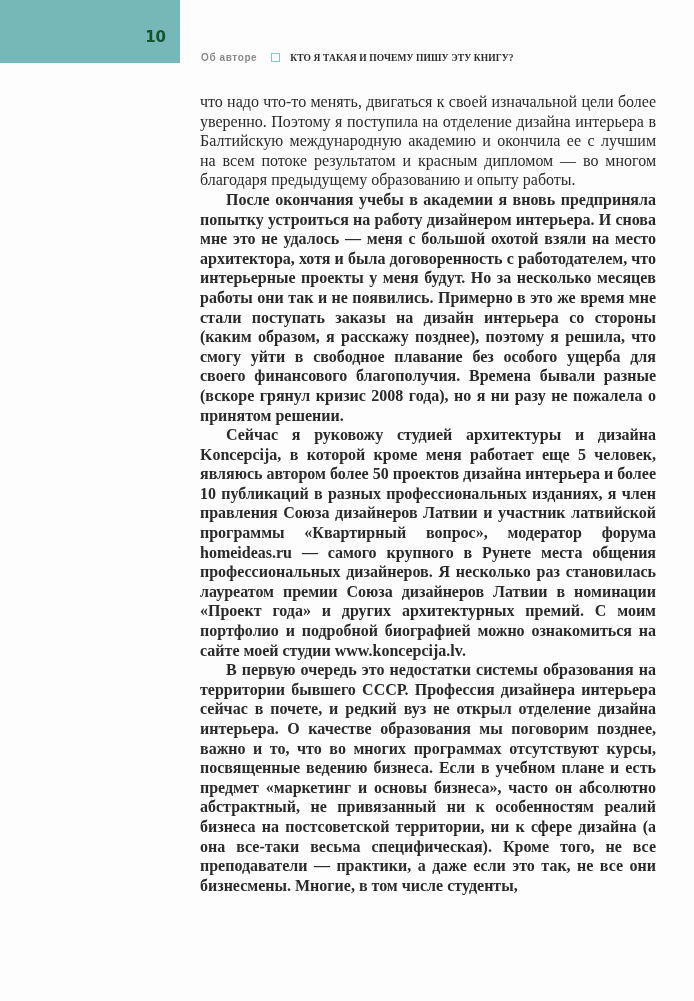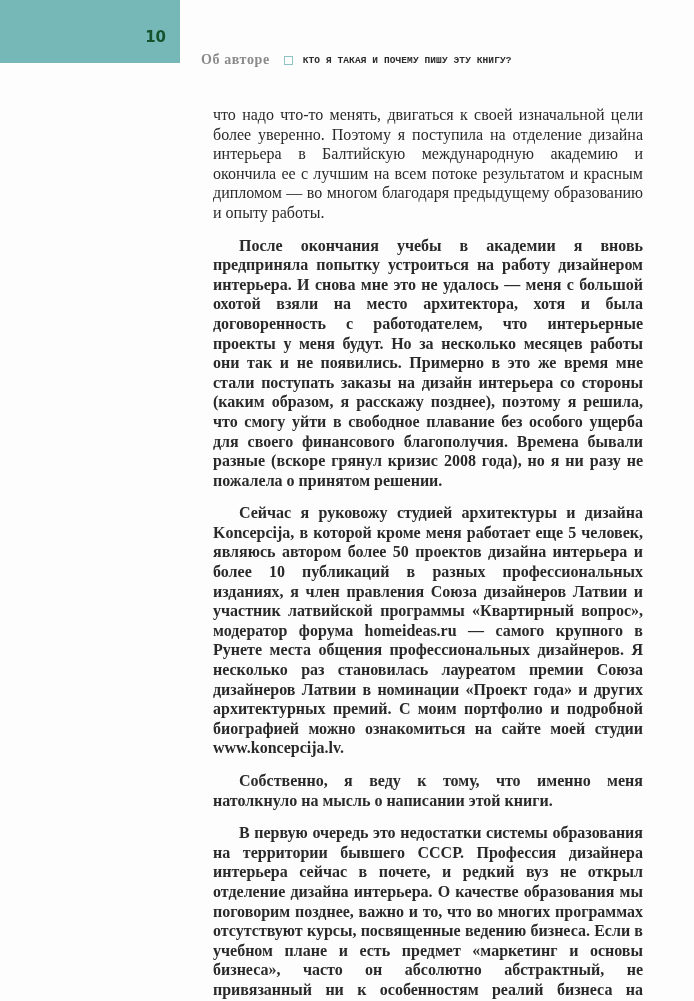--- a/index.html
+++ b/index.html
@@ -14,51 +14,50 @@
     .page-number {
       position: absolute; right: 14px; top: 28px;
       font-family: "DejaVu Sans", "Liberation Sans", sans-serif;
       font-weight: bold; font-size: 15px; color: #14532d;
     }
     .running-head {
       position: absolute; left: 201px; top: 52px;
       display: flex; align-items: center; white-space: nowrap;
     }
     .rh-section {
-      font-family: Liberation Serif, serif; font-weight: bold;
-      font-size: 14px; color: #8a8a8a; letter-spacing: 0.6px;
+      font-family: Liberation Sans, sans-serif; font-weight: bold;
+      font-size: 10px; color: #8a8a8a; letter-spacing: 0.6px;
     }
     .rh-marker {
       display: inline-block; width: 7px; height: 7px; border: 1.5px solid #8fc3c3;
       margin: 0 10px 0 14px; background: #fdfdfd;
     }
     .rh-chapter {
-      font-family: Liberation Mono, monospace; font-weight: bold;
+      font-family: Liberation Serif, serif; font-weight: bold;
       font-size: 9.5px; color: #2b2b2b; letter-spacing: 0.1px;
     }
     .body-text {
       position: absolute; left: 200px; top: 92px; width: 456px;
       font-size: 16px; line-height: 19.6px; text-align: justify;
     }
-    .para { margin: 13px; text-indent: 0; }
+    .para { margin: 0; text-indent: 0; }
     .para.indent { text-indent: 26px; font-weight: bold; }
     .para.cont { text-indent: 0; }
   </style>
 </head>
 <body>
 
 <div class="page-tab">
   <span class="page-number">10</span>
 </div>
 
 <div class="running-head">
   <span class="rh-section">Об авторе</span>
   <span class="rh-marker"></span>
   <span class="rh-chapter">КТО Я ТАКАЯ И ПОЧЕМУ ПИШУ ЭТУ КНИГУ?</span>
 </div>
 
 <div class="body-text">
   <p class="para cont">что надо что-то менять, двигаться к своей изначальной цели более уверенно. Поэтому я поступила на отделение дизайна интерьера в Балтийскую международную академию и окончила ее с лучшим на всем потоке результатом и красным дипломом — во многом благодаря предыдущему образованию и опыту работы.</p>
   <p class="para indent">После окончания учебы в академии я вновь предприняла попытку устроиться на работу дизайнером интерьера. И снова мне это не удалось — меня с большой охотой взяли на место архитектора, хотя и была договоренность с работодателем, что интерьерные проекты у меня будут. Но за несколько месяцев работы они так и не появились. Примерно в это же время мне стали поступать заказы на дизайн интерьера со стороны (каким образом, я расскажу позднее), поэтому я решила, что смогу уйти в свободное плавание без особого ущерба для своего финансового благополучия. Времена бывали разные (вскоре грянул кризис 2008 года), но я ни разу не пожалела о принятом решении.</p>
   <p class="para indent">Сейчас я руковожу студией архитектуры и дизайна Koncepcija, в которой кроме меня работает еще 5 человек, являюсь автором более 50 проектов дизайна интерьера и более 10 публикаций в разных профессиональных изданиях, я член правления Союза дизайнеров Латвии и участник латвийской программы «Квартирный вопрос», модератор форума homeideas.ru — самого крупного в Рунете места общения профессиональных дизайнеров. Я несколько раз становилась лауреатом премии Союза дизайнеров Латвии в номинации «Проект года» и других архитектурных премий. С моим портфолио и подробной биографией можно ознакомиться на сайте моей студии www.koncepcija.lv.</p>
-  <p class="para indent">Собственно, я веду к тому, что именно меня натолкнуло на мысль о написании этой книги.</p>
   <p class="para indent">В первую очередь это недостатки системы образования на территории бывшего СССР. Профессия дизайнера интерьера сейчас в почете, и редкий вуз не открыл отделение дизайна интерьера. О качестве образования мы поговорим позднее, важно и то, что во многих программах отсутствуют курсы, посвященные ведению бизнеса. Если в учебном плане и есть предмет «маркетинг и основы бизнеса», часто он абсолютно абстрактный, не привязанный ни к особенностям реалий бизнеса на постсоветской территории, ни к сфере дизайна (а она все-таки весьма специфическая). Кроме того, не все преподаватели — практики, а даже если это так, не все они бизнесмены. Многие, в том числе студенты,</p>
 </div>
 
 </body></html>

